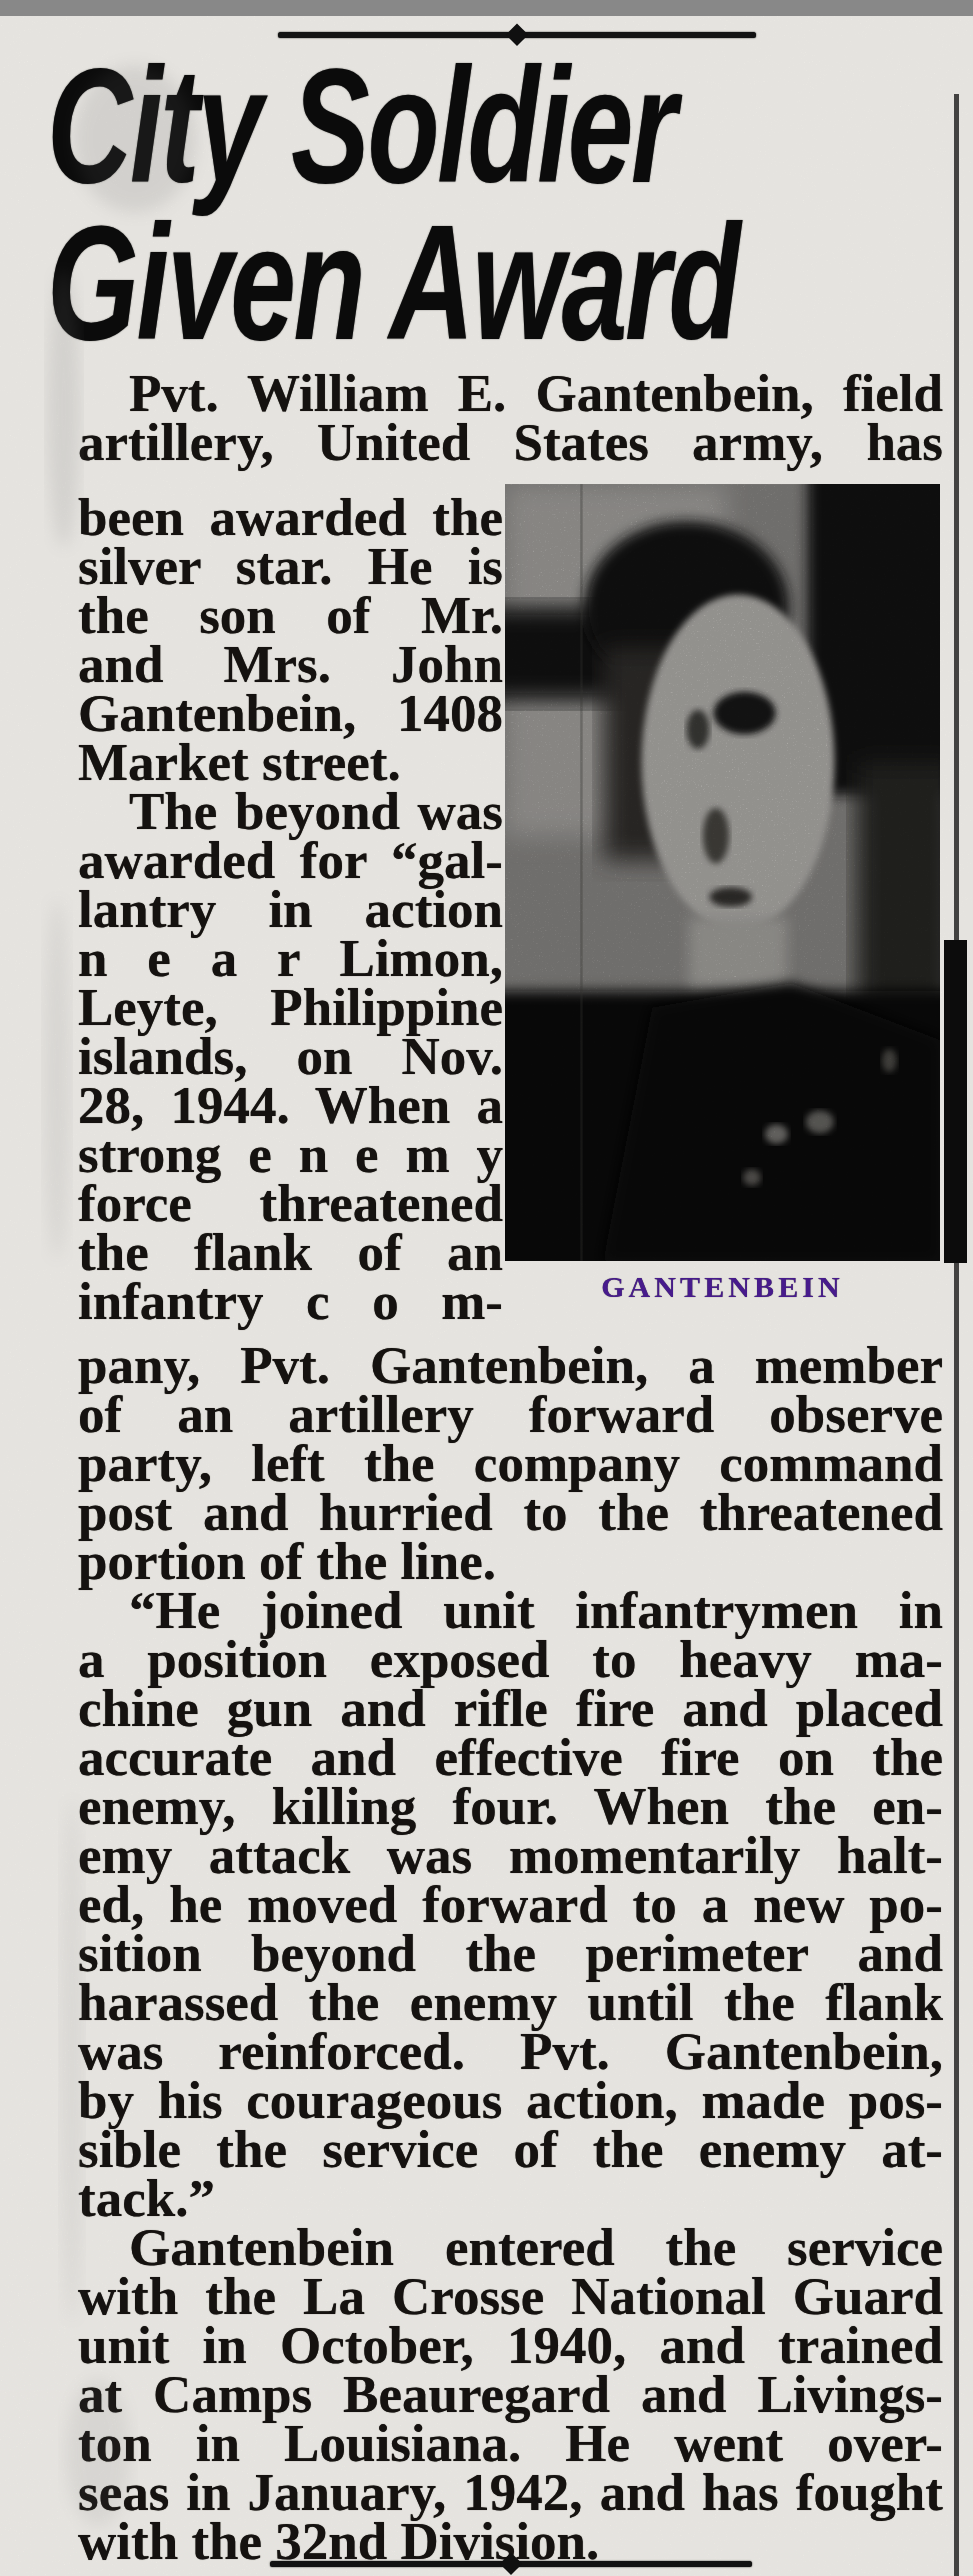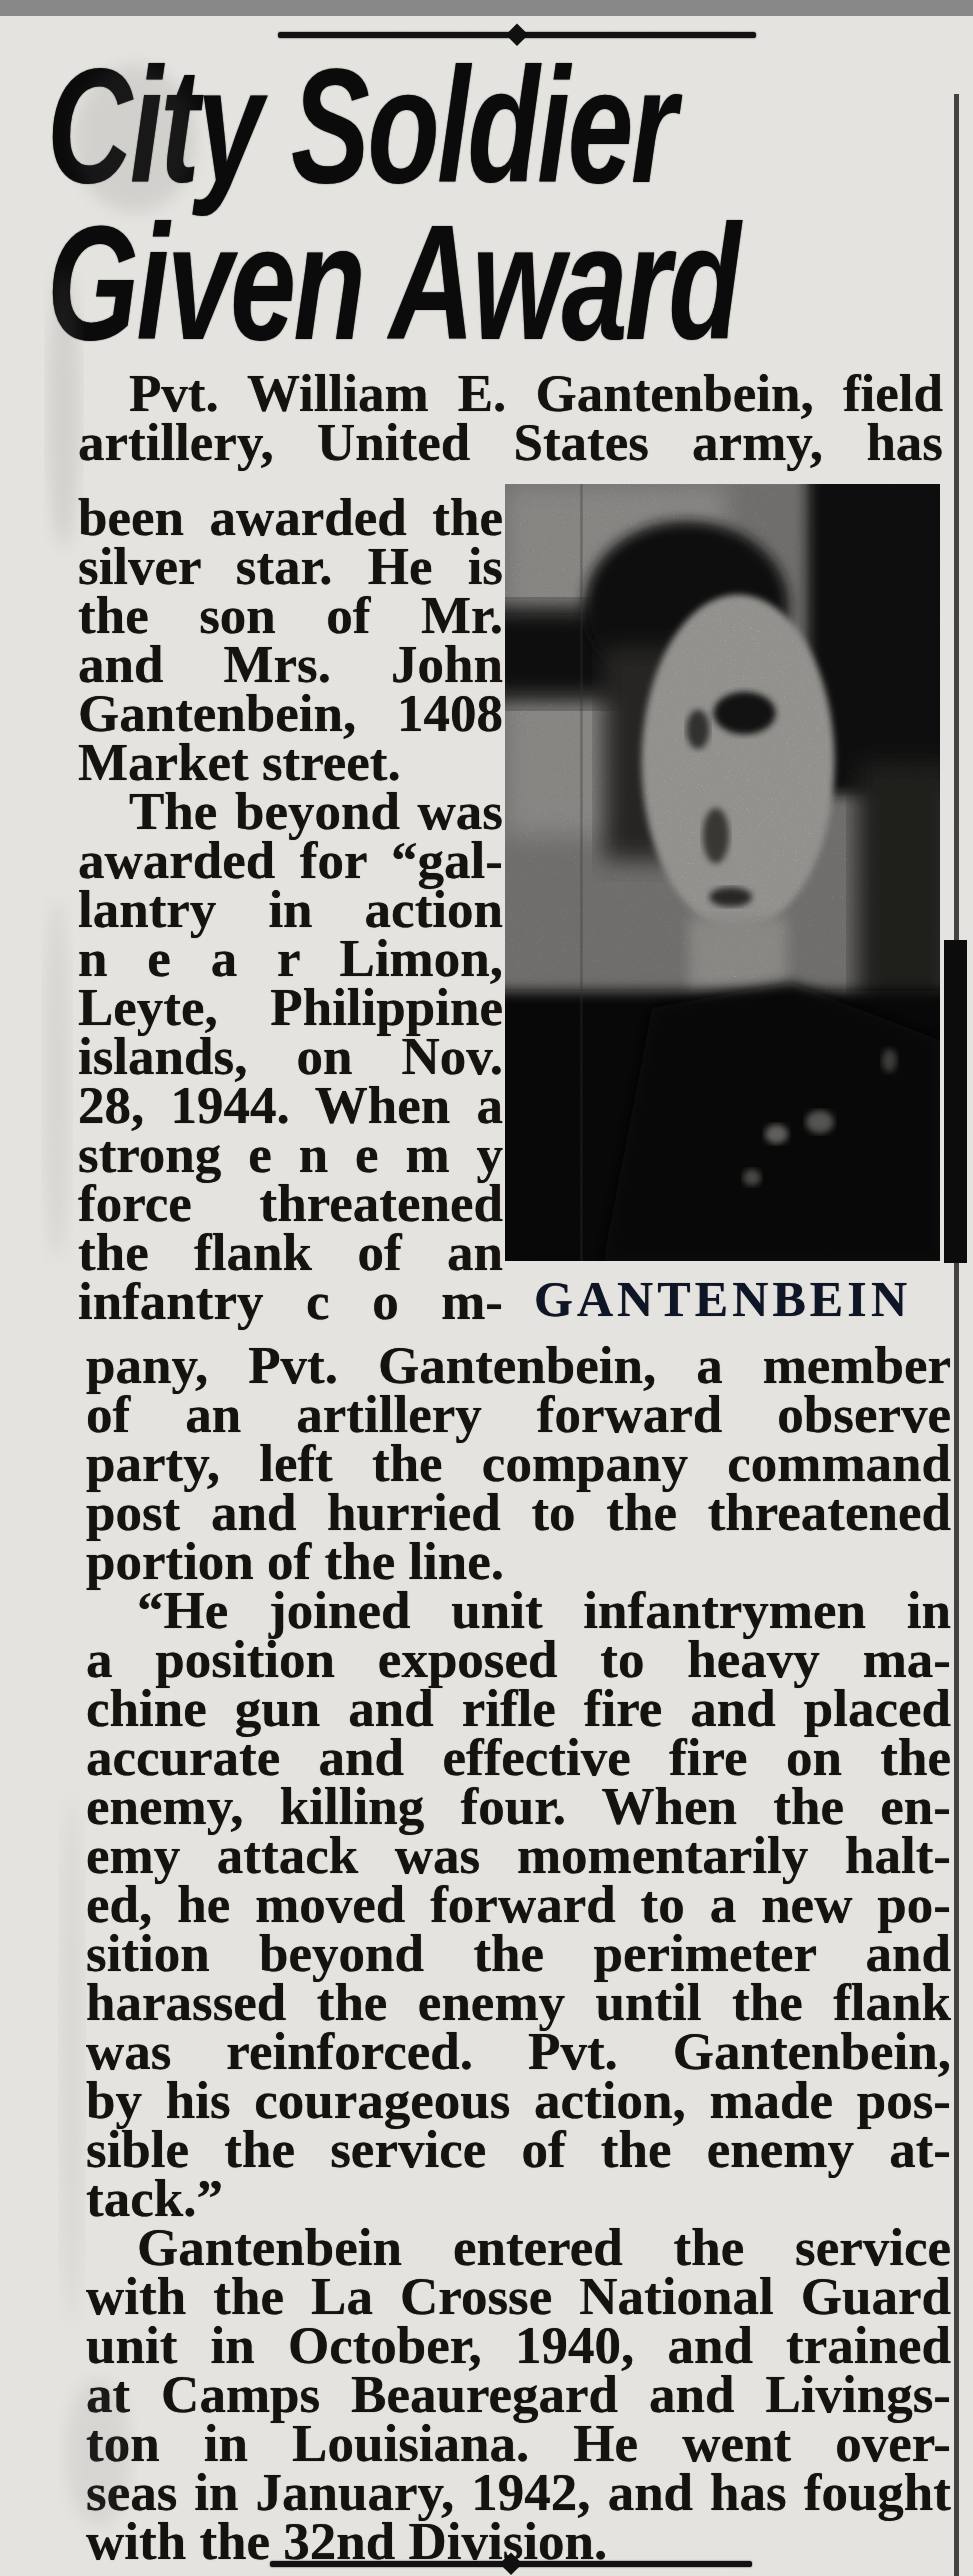--- a/index.html
+++ b/index.html
@@ -36,27 +36,27 @@
   .ln{
     font-size:53px;line-height:49px;font-weight:bold;
     text-align:justify;text-align-last:justify;
     white-space:normal;
     text-shadow:0 0 0.8px rgba(20,16,12,.75);
   }
   .ln.last{text-align-last:left;}
   .ln.ind{padding-left:51px;}
   .blockA{position:absolute;left:78px;top:353px;width:865px;}
   .colNarrow{position:absolute;left:78px;top:477px;width:425px;}
-  .blockB{position:absolute;left:86px;top:1325px;width:865px;}
+  .blockB{position:absolute;left:78px;top:1325px;width:865px;}
   
   .photo{position:absolute;left:505px;top:468px;width:435px;height:777px;}
   .caption{
     position:absolute;left:505px;top:1254px;width:435px;
-    text-align:center;font-weight:bold;font-size:50px;
-    letter-spacing:4.1px;color:#0f172a;
+    text-align:center;font-weight:bold;font-size:30px;
+    letter-spacing:4.1px;color:#4c1d95;
     text-shadow:0 0 0.8px rgba(0,0,0,.7);
   }
   
   .colrule{position:absolute;left:954px;top:78px;width:4.9px;height:2498px;background:#1c1c1c;opacity:.8;}
   .colrule-thick{position:absolute;left:944px;top:924px;width:23px;height:323px;background:#0d0d0d;}
   .noise{position:absolute;left:0;top:0;pointer-events:none;}
 </style>
 </head>
 <body>
 

